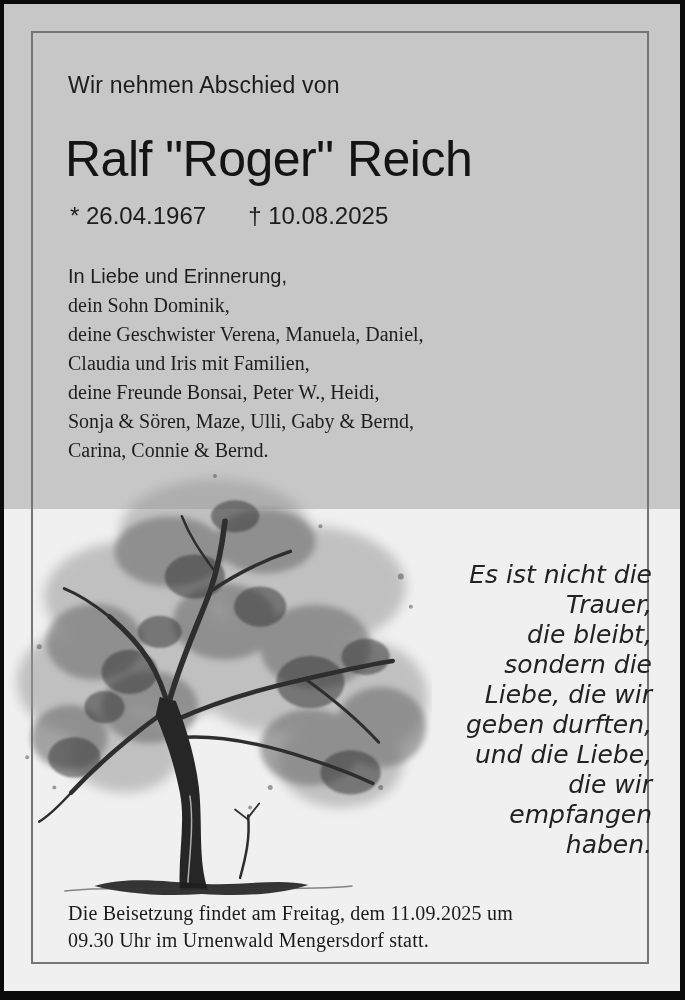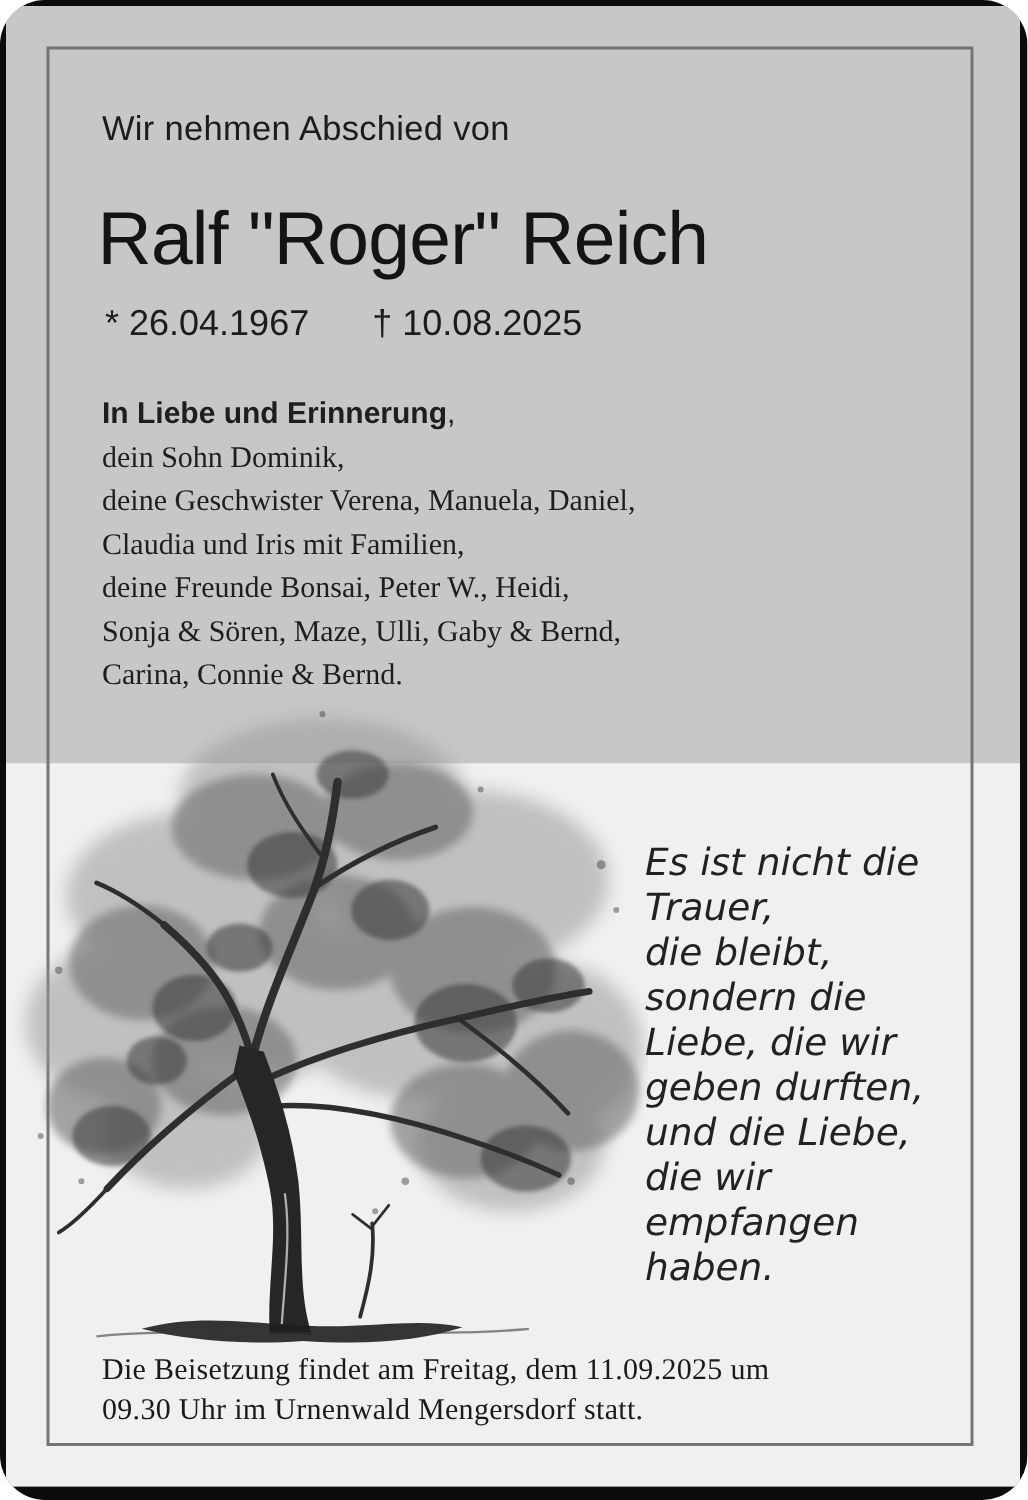--- a/index.html
+++ b/index.html
@@ -1,21 +1,21 @@
 <!DOCTYPE html>
 <html><head>
 <meta charset="utf-8">
 <style>
   * { margin:0; padding:0; box-sizing:border-box; }
   html,body { width:685px; height:1000px; }
   body { font-family:"Liberation Sans", sans-serif; }
 
   .page {
     position:relative; width:685px; height:1000px;
-    background:#0b0b0b; overflow:hidden;border-radius:30px;
+    background:#0b0b0b; overflow:hidden;
   }
   .card {
     position:absolute; left:4px; top:4px; width:676px; height:987px;
     background:#f0f0f0; overflow:hidden;
   }
   .band-top {
     position:absolute; left:0; top:0; width:676px; height:505px;
     background:#c7c7c7;
   }
   .band-bottom {
@@ -39,31 +39,31 @@
   .dates {
     position:absolute; left:70px; top:202px;
     font-size:24px; color:#1c1c1c; white-space:nowrap;text-align:center;
   }
   .dates .death { margin-left:42px; }
 
   .mourners {
     position:absolute; left:68px; top:262px;
     font-size:20px; line-height:29px; color:#1e1e1e;
   }
-  .mourners .intro-bold { font-weight:bold; }
+  .mourners .intro-bold { font-weight:normal; }
   .pre-line { white-space:pre-line;font-family:Liberation Serif, serif; }
 
   .tree-svg {
     position:absolute; left:8px; top:456px; width:424px; height:452px;
   }
 
   .quote {
     position:absolute; left:430px; top:560px; width:222px;
     font-family:"DejaVu Sans", sans-serif; font-style:italic;
-    font-size:25px; line-height:30px; color:#222;
+    font-size:25px; line-height:30px; color:#222;text-align:right;
   }
 
   .funeral {
     position:absolute; left:68px; top:900px;
     font-size:20px; line-height:27px; color:#1a1a1a; letter-spacing:0.2px;
   }
 </style>
 </head>
 <body>
 

